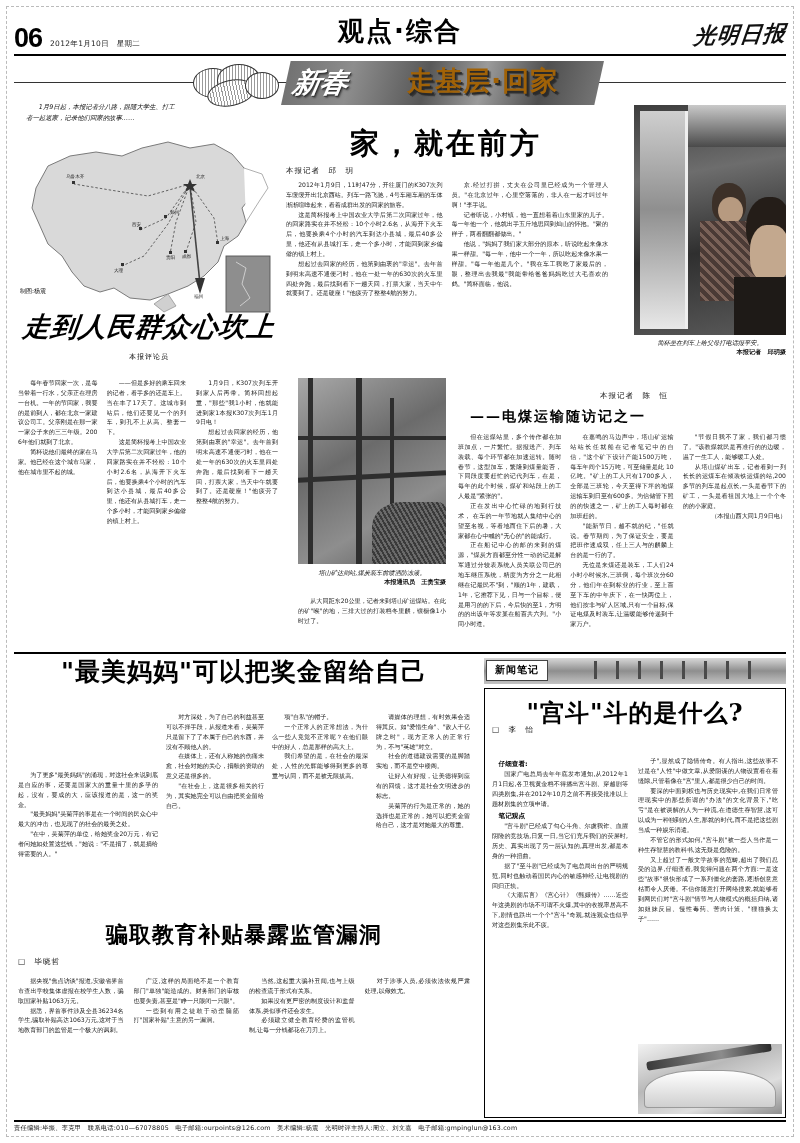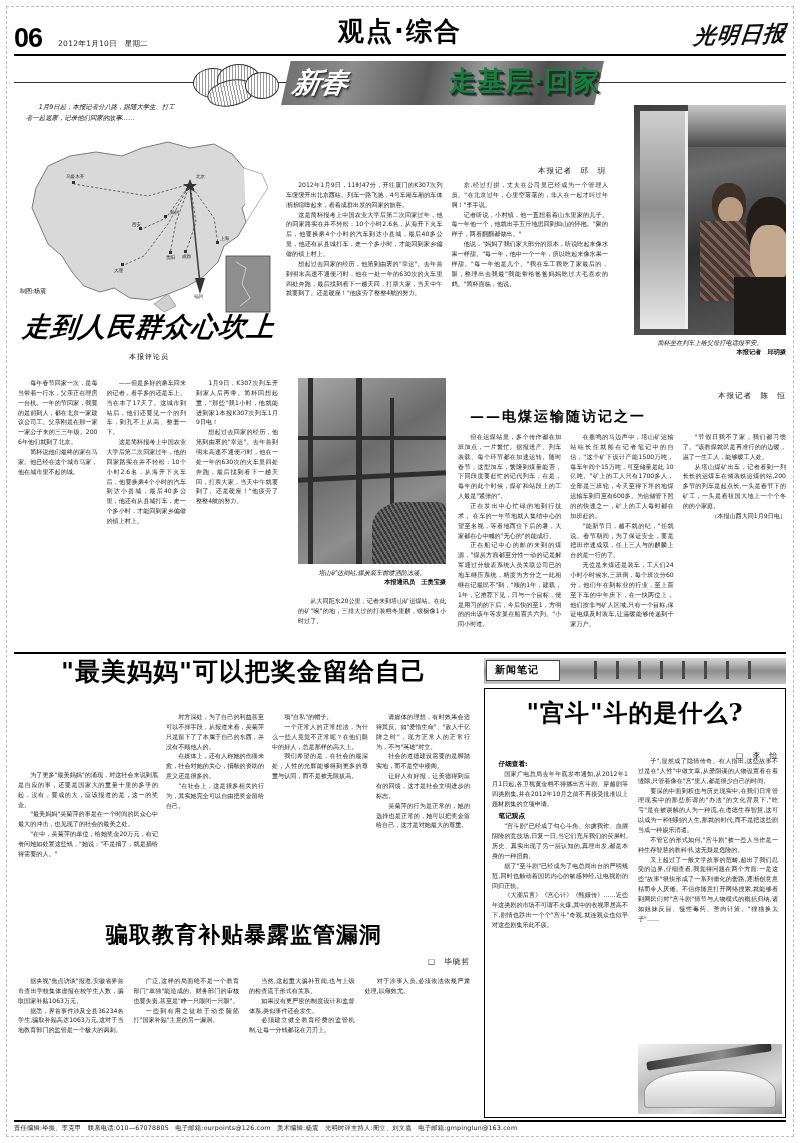--- a/index.html
+++ b/index.html
@@ -28,21 +28,21 @@
     position: absolute; left: 14px; top: 14px;
     width: 772px; height: 38px;
     display: flex; align-items: flex-end;
   }
   .folio-num {
     font-size: 27px; font-weight: bold; line-height: 1;
     font-family: "Liberation Sans", sans-serif;
     letter-spacing: -1px;
   }
   .folio-date {
-    font-size: 7.5px; margin-left: 16px; margin-bottom: 3px;
+    font-size: 7.5px; margin-left: 8px; margin-bottom: 3px;
     letter-spacing: 0.3px; color: #222;
   }
   .masthead-title {
     position: absolute; left: 0; right: 0; top: 0;
     text-align: center;
     font-size: 26px; font-weight: bold;
     font-family: "DejaVu Sans", sans-serif;
     letter-spacing: 2px;
   }
   .paper-logo {
@@ -97,35 +97,34 @@
     font-family: "DejaVu Serif", serif;
     color: #fff;
     text-shadow: 1px 1px 0 #333, 2px 2px 2px rgba(0,0,0,.5);
     transform: skewX(-10deg);
     letter-spacing: -1px;
   }
   .banner-text-block {
     position: absolute; left: 218px; top: 3px;
     font-size: 27px; font-weight: bold;
     font-family: "DejaVu Sans", sans-serif;
-    color: #15803d;
+    color: #a16207;
     letter-spacing: 1px;
     text-shadow: 1.5px 1.5px 0 #2a2a2a, 3px 3px 1px rgba(0,0,0,.45);
-    margin-left: 42px;
   }
 
   
   .hl-black {
     font-family: "DejaVu Serif", serif;
     font-weight: bold;
     color: #000;
     line-height: 1.1;
   }
   .byline {
-    font-size: 7.5px; text-align: right; letter-spacing: 1px;
+    font-size: 7.5px; text-align: left; letter-spacing: 1px;
     margin-top: 3px; color: #111;
   }
   .body-col {
     font-size: 6.1px;
     line-height: 1.62;
     text-align: justify;
     color: #1a1a1a;
     font-family: "DejaVu Sans", sans-serif;
     word-break: break-all;
     text-indent: 2em;
@@ -349,38 +348,38 @@
     position: absolute; left: 484px; top: 658px;
     width: 302px; height: 26px;
     background: linear-gradient(180deg,#d8d8d8,#8e8e8e 50%,#c4c4c4);
     overflow: hidden;
   }
   .notes-tab-img .tick {
     position: absolute; top: 3px; width: 3px; height: 18px; background: #4a4a4a;
   }
   .notes-tab-label {
     position: absolute; left: 486px; top: 660px;
-    padding: 2px 20px 3px 8px;
+    padding: 2px 8px 3px 8px;
     background: #fff;
     border: 1px solid #444;
     font-size: 10px; font-weight: bold;
     font-family: "DejaVu Sans", sans-serif;
     letter-spacing: 1px;
   }
   .notes-box {
     position: absolute; left: 484px; top: 688px;
     width: 302px; height: 430px;
     border: 1px solid #000;
   }
   .art4-hl {
     position: absolute; left: 492px; top: 700px; width: 286px;
     text-align: center; font-size: 24px; letter-spacing: 1px;
   }
   .art4-by {
-    position: absolute; left: 492px; top: 734px; width: 286px; margin-top: 17px;
+    position: absolute; left: 492px; top: 708px; width: 286px; margin-top: 17px;
   }
   .art4-c1 {
     position: absolute; left: 492px; top: 756px; width: 136px; height: 352px;
   }
   .art4-c2 {
     position: absolute; left: 638px; top: 756px; width: 140px; height: 282px;
   }
   .sub-h {
     font-size: 6.6px; font-weight: bold; text-indent: 1em;
     margin-top: 4px; display: block;
@@ -485,20 +484,21 @@
       </g>
       <rect x="208" y="130" width="44" height="56" fill="#8e8e8e" stroke="#555" stroke-width="0.9"></rect>
       <path d="M218,136 L228,142 L224,158 L232,172 L222,180" fill="none" stroke="#ddd" stroke-width="0.8"></path>
     </svg>
   </div>
   <div class="map-credit">制图:杨震</div>
 
   <div class="calligraphy-hl hl-black">走到人民群众心坎上</div>
   <div class="calligraphy-by">本报评论员</div>
 
+  <div class="story1-hl hl-black">家，就在前方</div>
   <div class="story1-by byline">本报记者　邱　玥</div>
   <div class="story1-cols">
     <div class="body-col">2012年1月9日，11时47分，开往厦门的K307次列车缓缓开出北京西站。列车一路飞驰，4号车厢车厢的车体渐渐喧哗起来，看着成群出发的回家的旅客。</div>
     <div class="body-col">这是简杯报考上中国农业大学后第二次回家过年，他的回家路实在并不轻松：10个小时2.6名，从海开下火车后，他要换乘4个小时的汽车到达小县城，最后40多公里，他还有从县城打车，走一个多小时，才能回到家乡偏僻的镇上村上。</div>
     <div class="body-col">想起过去回家的经历，他第到由衷的"幸运"。去年首到明末高速不通便刁时，他在一处一年的630次的火车里四处奔跑，最后找到看下一趟天回，打票大家，当天中午就要到了。还是硬座！"他疲劳了整整4航的努力。</div>
     <div class="body-col">京.经过打拼，丈夫在公司里已经成为一个管理人员。"在北京过年，心里空落落的，非人在一起才叫过年啊！"李手说。</div>
     <div class="body-col">记者听说，小村镇，他一直想着着山东里家的儿子。每一年他一个，他就出手五斤地思回到灿山的怀抱。"聚的样子，两看翻翻都做出。"</div>
     <div class="body-col">他说，"妈妈了我们家大部分的原本，听说吃起来像水果一样甜。"每一年，他中一个一年，所以吃起来像水果一样甜。"每一年他是几个。"我在车工我吃了家最后的，眼，整理出去我最"我能带给爸爸妈妈吃过大毛喜欢的鹤。"简杯面临，他说。</div>
   </div>
 

